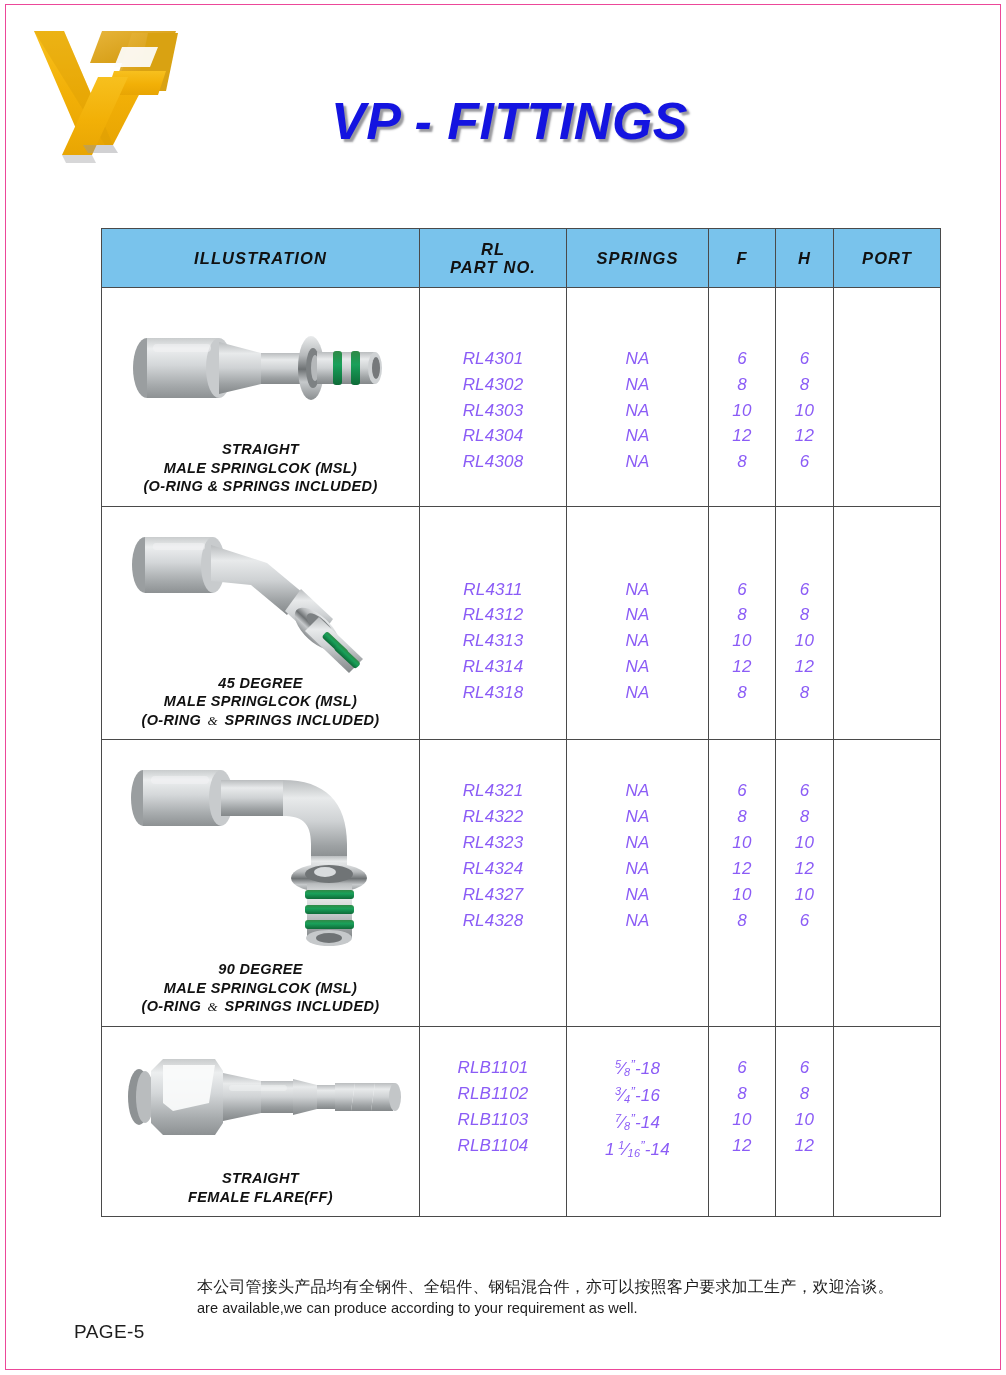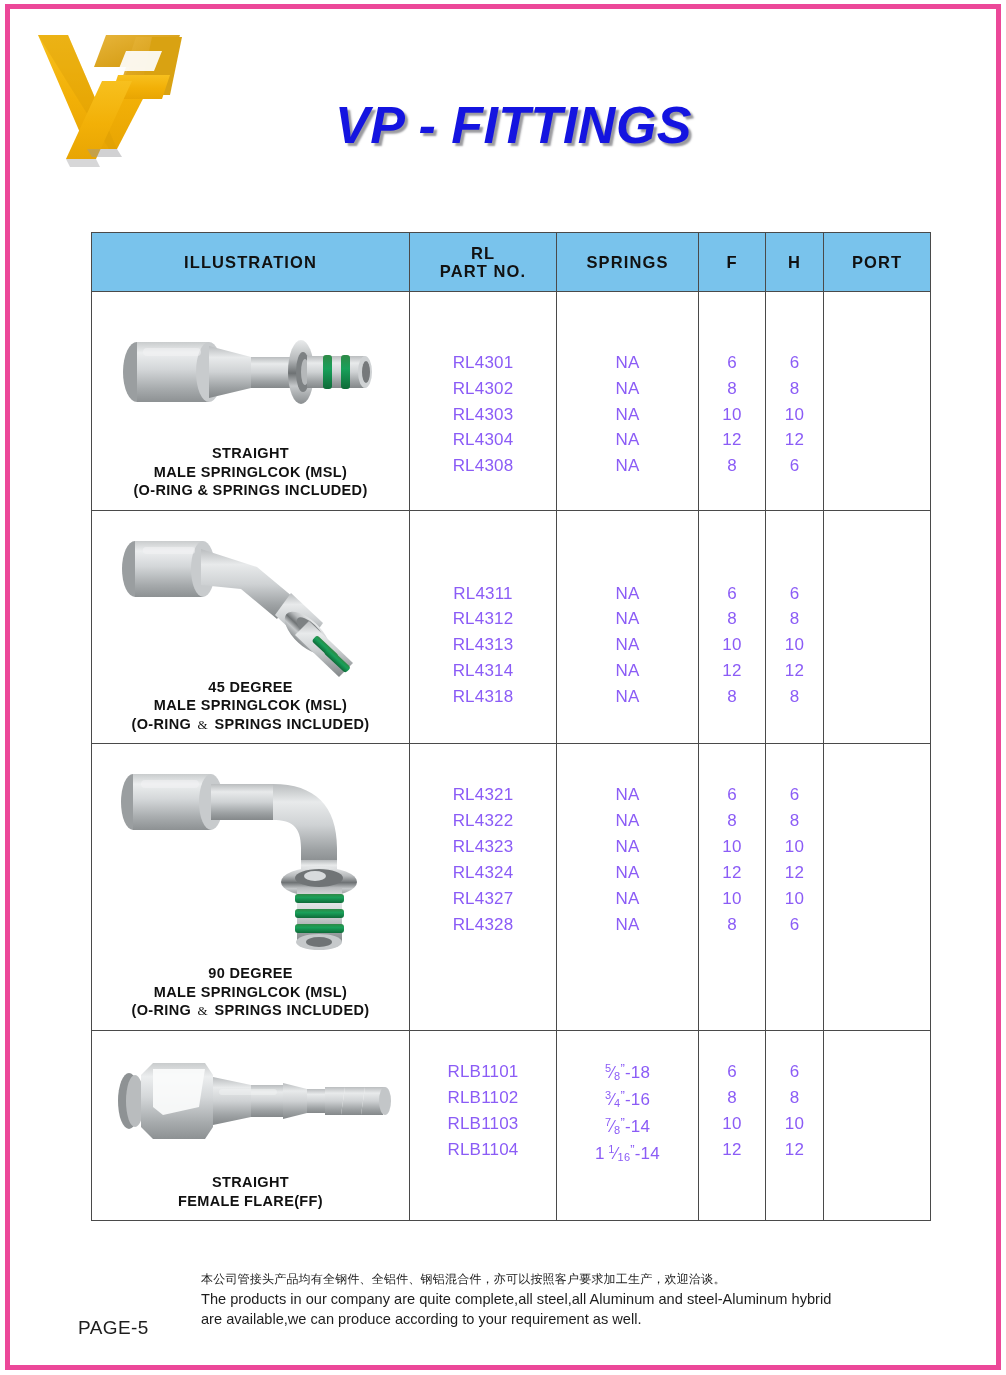--- a/index.html
+++ b/index.html
@@ -16,21 +16,21 @@
     position: relative;
   }
 
   
   #page {
     position: absolute;
     left: 5px;
     top: 4px;
     width: 996px;
     height: 1366px;
-    border: 5px solid #ec4899;
+    border: 1px solid #ec4899;
     box-sizing: border-box;
     background: #fff;
   }
 
   
   #header {
     position: absolute;
     left: 0;
     top: 0;
     width: 996px;
@@ -55,25 +55,26 @@
     letter-spacing: 0.5px;
     color: #1414e0;
     text-shadow: 3px 3px 2px rgba(120,120,125,0.75);
     white-space: nowrap;
     font-family: "Liberation Sans", sans-serif;
   }
 
   
   #spec-table {
     position: absolute;
-    left: 81px;
+    left: 95px;
     top: 223px;
     width: 840px;
     border-collapse: collapse;
     table-layout: fixed;
+    font-style: italic;
   }
   #spec-table td, #spec-table th {
     border: 1px solid #4a4a4a;
     padding: 0;
     vertical-align: top;
   }
   #spec-table thead th {
     background: #79c3ec;
     border: 1px solid #4a4a4a;
     height: 58px;
@@ -181,23 +182,22 @@
     position: absolute;
     left: 191px;
     top: 3px;
     width: 720px;
     font-size: 14.6px;
     line-height: 1.38;
     color: #1d1d1d;
     font-family: "Liberation Sans", sans-serif;
   }
   #footer-note .cn {
-    font-size: 12px;
+    font-size: 16px;
     letter-spacing: 0.2px;
-    font-family: Liberation Mono, monospace;
   }
 </style>
 </head>
 <body>
 
 <div id="page">
 
   <div id="header">
 
     <div id="logo">
@@ -677,19 +677,18 @@
               <span class="line">&nbsp;</span>
             </div>
           </td>
         </tr>
       </tbody>
   </table>
 
   <div id="footer">
     <div id="footer-note">
       <div class="cn">本公司管接头产品均有全钢件、全铝件、钢铝混合件，亦可以按照客户要求加工生产，欢迎洽谈。</div>
-      <div>The products in our company are quite complete,all steel,all Aluminum and steel-Aluminum hybrid</div>
       <div>are available,we can produce according to your requirement as well.</div>
     </div>
     <div id="page-label">PAGE-5</div>
   </div>
 
 </div>
 
 </body></html>

